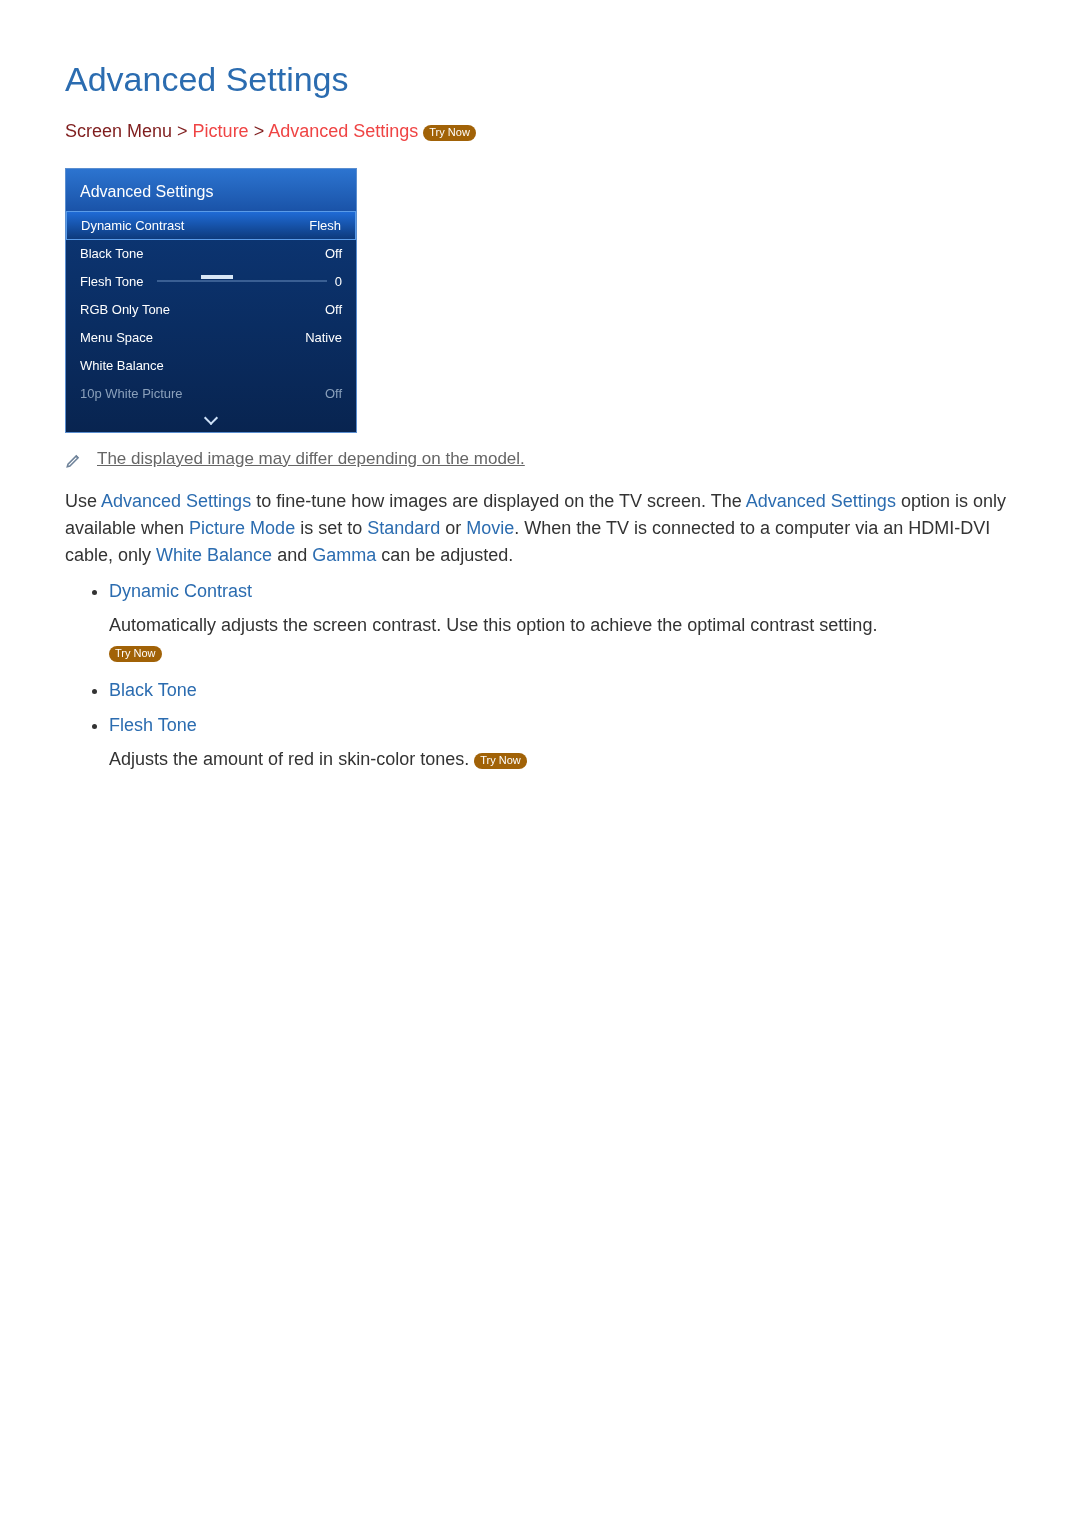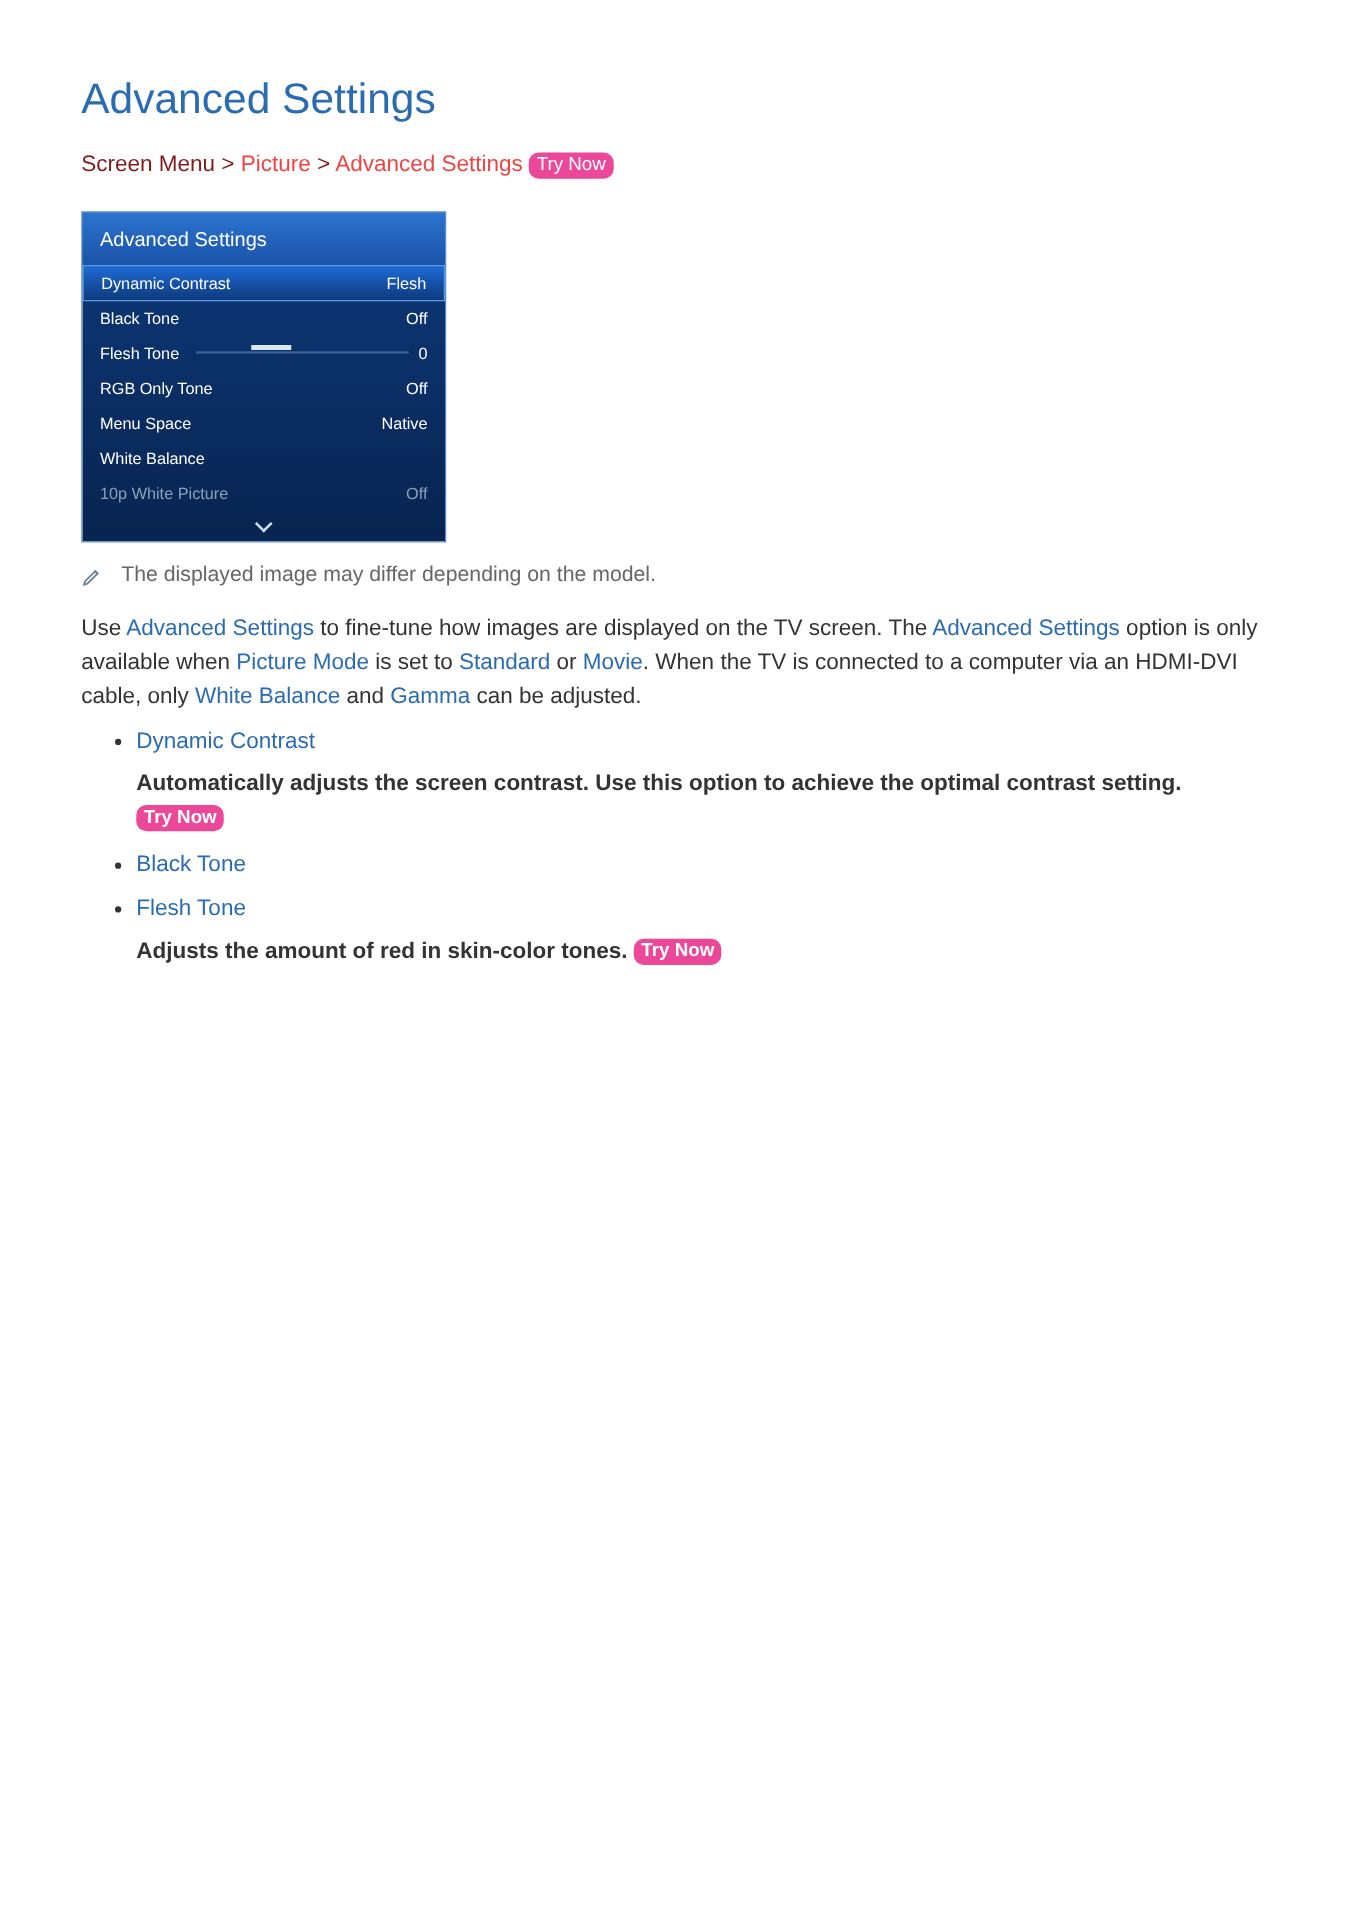--- a/index.html
+++ b/index.html
@@ -19,23 +19,23 @@
     margin: 0 0 22px 0;
   }
   .breadcrumb {
     font-size: 18px;
     margin-bottom: 26px;
   }
   .breadcrumb .bc-dark { color: #7f1d1d; }
   .breadcrumb .bc-link { color: #ef4444; }
   .try-now {
     display: inline-block;
-    background: #ec4899;
+    background: #a16207;
     color: #fff;
-    font-size: 15px;
+    font-size: 11px;
     padding: 1px 6px 2px 6px;
     border-radius: 8px;
     line-height: 1.2;
     vertical-align: 1px;
   }
   
   .menu-box {
     width: 292px;
     margin-bottom: 16px;
     border: 1px solid #5a8ed0;
@@ -105,30 +105,30 @@
     display: flex;
     align-items: flex-start;
     gap: 14px;
     margin-bottom: 14px;
   }
   .pencil-icon {
     width: 18px; flex: 0 0 18px;
     color: #6e8299;
     margin-top: 2px;
   }
-  .note-text { color: #666; font-size: 17px; }
+  .note-text { color: #666; font-size: 17px; text-decoration: underline; }
   
   p.body { margin: 0 0 12px 0; line-height: 1.5; }
   .kw { color: #2b6cb0; }
   
   ul.feat { list-style: disc; padding-left: 44px; margin: 0; }
   ul.feat > li { margin: 10px 0 14px 0; }
   ul.feat > li::marker { color: #333; }
   .feat-title { color: #2b6cb0; font-size: 18px; display: block; margin-bottom: 10px; }
-  .feat-desc { display: block; margin-left: 0; margin-top: 7px; line-height: 1.5; font-weight: bold; }
+  .feat-desc { display: block; margin-left: 0; margin-top: 7px; line-height: 1.5; }
 </style>
 </head>
 <body>
 
 <h1 class="page-title">Advanced Settings</h1>
 
 <div class="breadcrumb">
   <span class="bc-dark">Screen Menu</span>
   <span class="bc-dark">&gt;</span>
   <span class="bc-link">Picture</span>

